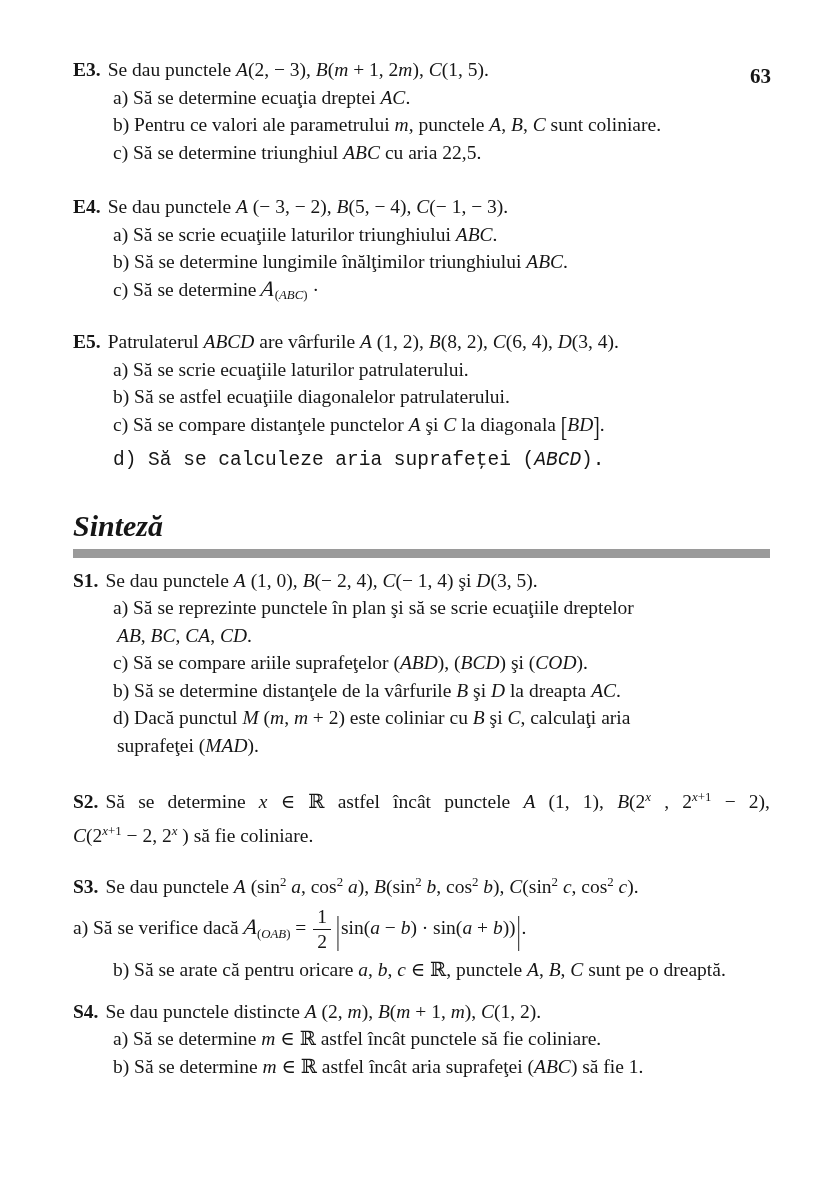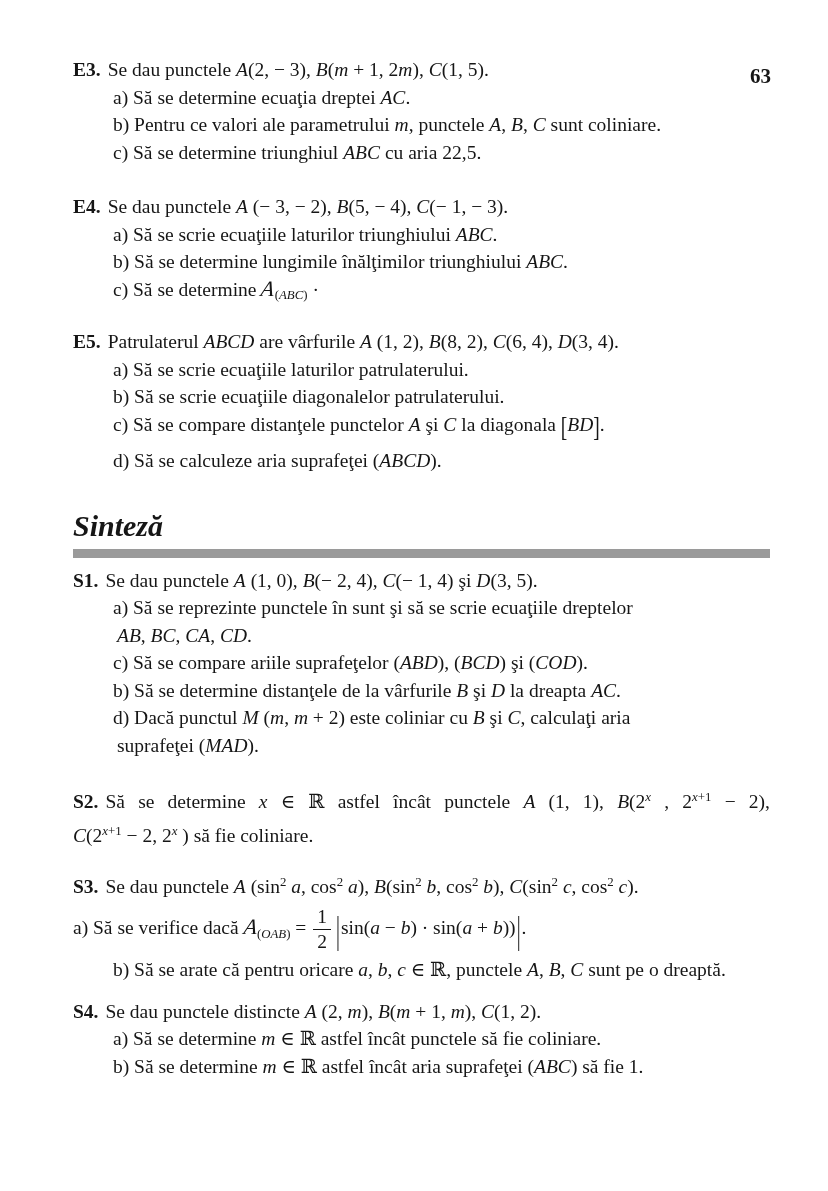--- a/index.html
+++ b/index.html
@@ -24,21 +24,21 @@
   sup{font-size:66%;vertical-align:baseline;position:relative;top:-0.55em;line-height:0;}
   sub{font-size:66%;vertical-align:baseline;position:relative;top:0.28em;line-height:0;}
   .scr{display:inline-block;font-style:italic;font-size:1.12em;transform:skewX(-8deg);}
   .bigbr{display:inline-block;transform:scaleY(1.45);vertical-align:-2px;}
   .tall{display:inline-block;transform:scaleY(1.9);vertical-align:-3px;margin:0 1px;}
   .frac{display:inline-block;text-align:center;vertical-align:middle;line-height:1.05;margin:0 4px 0 2px;font-size:19.5px;}
   .fn{display:block;border-bottom:1.6px solid #161616;padding:0 4px 2px;}
   .fd{display:block;padding-top:2px;}
   #e4{margin-top:27px;}
   #e5{margin-top:25px;}
-  .dgap{margin-top:7px;}
+  .dgap{margin-top:7px;font-family:Liberation Mono, monospace;}
   #sinteza{margin-top:34px;}
   .sinteza-title{font-size:30px;font-weight:bold;font-style:italic;line-height:34px;}
   .sinteza-bar{height:9px;background:#9a9a9a;margin-top:6px;}
   #s1{margin-top:9px;}
   #s2{margin-top:26px;line-height:34px;}
   .jl{text-align:justify;text-align-last:justify;}
   #s3{margin-top:20px;}
   .formula-line{margin:6px 0 4px;}
   .bgap{margin-top:4px;}
   #s4{margin-top:14px;}
@@ -61,33 +61,33 @@
     <div class="ex" id="e4">
       <div class="line"><b class="exlabel">E4.</b><span>Se dau punctele <i>A</i> (− 3, − 2), <i>B</i>(5, − 4), <i>C</i>(− 1, − 3).</span></div>
       <div class="line item">a) Să se scrie ecuaţiile laturilor triunghiului <i>ABC</i>.</div>
       <div class="line item">b) Să se determine lungimile înălţimilor triunghiului <i>ABC</i>.</div>
       <div class="line item">c) Să se determine <span class="scr">A</span><sub>(<i>ABC</i>)</sub> ·</div>
     </div>
 
     <div class="ex" id="e5">
       <div class="line"><b class="exlabel">E5.</b><span>Patrulaterul <i>ABCD</i> are vârfurile <i>A</i> (1, 2), <i>B</i>(8, 2), <i>C</i>(6, 4), <i>D</i>(3, 4).</span></div>
       <div class="line item">a) Să se scrie ecuaţiile laturilor patrulaterului.</div>
-      <div class="line item">b) Să se scrie ecuaţiile diagonalelor patrulaterului.</div>
+      <div class="line item">b) Să se astfel ecuaţiile diagonalelor patrulaterului.</div>
       <div class="line item">c) Să se compare distanţele punctelor <i>A</i> şi <i>C</i> la diagonala <span class="bigbr">[</span><i>BD</i><span class="bigbr">]</span>.</div>
       <div class="line item dgap">d) Să se calculeze aria suprafeţei (<i>ABCD</i>).</div>
     </div>
 
     <div id="sinteza">
       <div class="sinteza-title">Sinteză</div>
       <div class="sinteza-bar"></div>
     </div>
 
     <div class="ex" id="s1">
       <div class="line"><b class="exlabel">S1.</b><span>Se dau punctele <i>A</i> (1, 0), <i>B</i>(− 2, 4), <i>C</i>(− 1, 4) şi <i>D</i>(3, 5).</span></div>
-      <div class="line item">a) Să se reprezinte punctele în sunt şi să se scrie ecuaţiile dreptelor</div>
+      <div class="line item">a) Să se reprezinte punctele în plan şi să se scrie ecuaţiile dreptelor</div>
       <div class="line cont"><i>AB</i>, <i>BC</i>, <i>CA</i>, <i>CD</i>.</div>
       <div class="line item">c) Să se compare ariile suprafeţelor (<i>ABD</i>), (<i>BCD</i>) şi (<i>COD</i>).</div>
       <div class="line item">b) Să se determine distanţele de la vârfurile <i>B</i> şi <i>D</i> la dreapta <i>AC</i>.</div>
       <div class="line item">d) Dacă punctul <i>M</i> (<i>m</i>, <i>m</i> + 2) este coliniar cu <i>B</i> şi <i>C</i>, calculaţi aria</div>
       <div class="line cont">suprafeţei (<i>MAD</i>).</div>
     </div>
 
     <div class="ex" id="s2">
       <div class="jl"><b class="exlabel">S2.</b><span>Să se determine <i>x</i> ∈ ℝ astfel încât punctele <i>A</i> (1, 1), <i>B</i>(2<sup><i>x</i></sup> , 2<sup><i>x</i>+1</sup> − 2),</span></div>
       <div class="line"><i>C</i>(2<sup><i>x</i>+1</sup> − 2, 2<sup><i>x</i></sup> ) să fie coliniare.</div>

